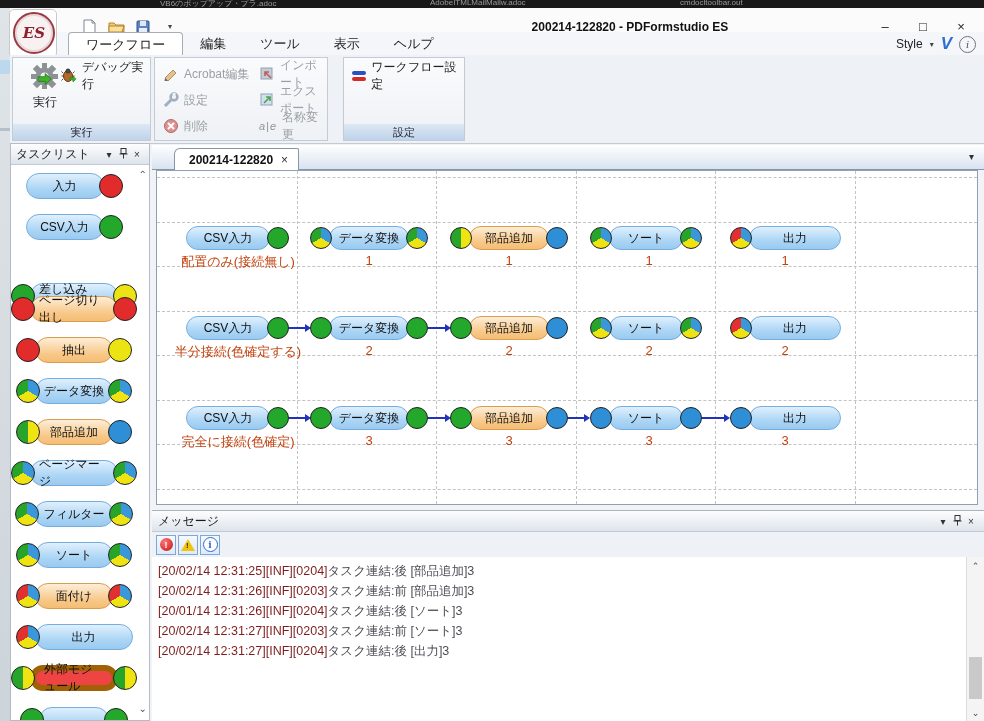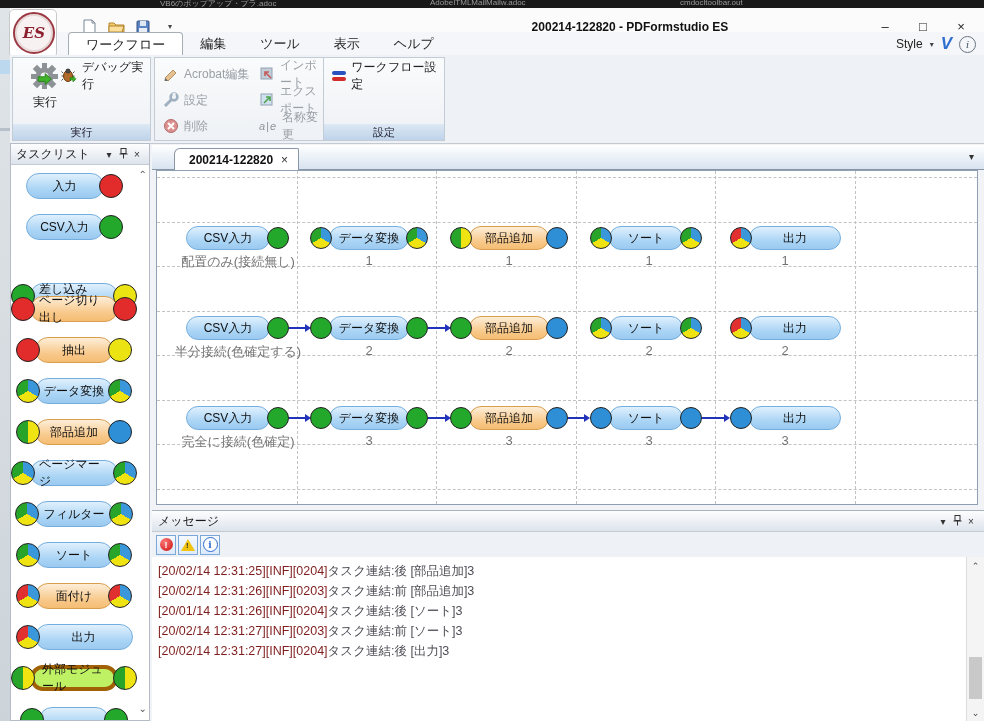--- a/index.html
+++ b/index.html
@@ -63,37 +63,37 @@
   .scroll-up{position:absolute;right:2px;top:4px;font-size:10px;color:#555;}
   .scroll-dn{position:absolute;right:2px;bottom:6px;font-size:10px;color:#555;}
 
   .c-green{background:#23a82c;} .c-red{background:#e22c2c;} .c-yellow{background:#ece312;} .c-blue{background:#2f8fd6;}
   .c-pie-gby{background:conic-gradient(#3a97d9 0 120deg,#efe312 120deg 240deg,#28a42a 240deg 360deg);}
   .c-pie-rby{background:conic-gradient(#3a97d9 0 120deg,#efe312 120deg 240deg,#e03030 240deg 360deg);}
   .c-half-gy{background:linear-gradient(90deg,#28a42a 0 50%,#efe312 50% 100%);}
 
   .p-blue{background:linear-gradient(#e0f0fd,#a9d4f5 65%,#9bc9ef);border:1px solid #74aede;}
   .p-orange{background:linear-gradient(#fdeed8,#f8c98b 65%,#f5bd74);border:1px solid #d99d4e;}
-  .p-yellow{background:#bef264;border:4px solid #a16207;}
+  .p-yellow{background:#ef4444;border:6px solid #a16207;}
 
   
   .tabbar{position:absolute;left:152px;top:145px;width:832px;height:25px;background:linear-gradient(#ffffff,#d8e3f0);border-bottom:1px solid #8896a6;box-sizing:border-box;}
   .doctab{position:absolute;left:22px;top:3px;height:22px;background:#fff;border:1px solid #8896a6;border-bottom:none;border-radius:6px 2px 0 0;display:flex;align-items:center;gap:8px;padding:0 10px 0 14px;font-size:12px;font-weight:bold;color:#111;}
   .doctab .x{font-weight:normal;font-size:12px;color:#333;}
   .tab-dd{position:absolute;right:10px;top:6px;font-size:10px;color:#333;}
 
   
   .canvas{position:absolute;left:156px;top:170px;width:822px;height:335px;background:#fff;border:1px solid #8fa0b4;box-sizing:border-box;overflow:hidden;}
   .vline{position:absolute;top:0;bottom:0;width:0;border-left:1px dashed #c3c3c3;}
   .hline{position:absolute;left:0;right:0;height:0;border-top:1px dashed #c3c3c3;}
   .node{position:absolute;height:24px;display:flex;align-items:center;}
   .nconn{width:22px;height:22px;border-radius:50%;border:1px solid #222;box-sizing:border-box;flex:none;z-index:2;}
   .node .nconn.l{margin-right:-3px;} .node .nconn.r{margin-left:-3px;}
   .npill{height:24px;border-radius:12px;display:flex;align-items:center;justify-content:center;font-size:12px;color:#101010;box-sizing:border-box;z-index:1;flex:none;}
-  .nsub{position:absolute;top:27px;left:-26px;width:170px;text-align:center;font-size:13px;color:#737373;}
+  .nsub{position:absolute;top:27px;left:-26px;width:170px;text-align:center;font-size:13px;color:#c2410c;}
   .nsub.start{left:-33px;} .nsub.end{left:-30px;}
   .arrow{position:absolute;height:2px;background:#2233bb;}
   .arrow:after{content:"";position:absolute;right:-6px;top:-3px;border-left:6px solid #2233bb;border-top:4px solid transparent;border-bottom:4px solid transparent;}
 
   
   .msgpanel{position:absolute;left:152px;top:510px;width:832px;height:211px;background:#fff;border-top:1px solid #aab2bc;}
   .msghead{position:absolute;left:0;top:0;right:0;height:21px;background:linear-gradient(#fdfdfe,#dde4ec);border-bottom:1px solid #c3cad2;display:flex;align-items:center;font-size:12px;color:#1a1a1a;padding:0 6px;box-sizing:border-box;}
   .msgtools{position:absolute;left:0;top:21px;right:0;height:25px;background:#eef1f5;display:flex;align-items:center;gap:2px;padding-left:4px;}
   .tgl{width:20px;height:20px;border:1px solid #7da7d9;background:linear-gradient(#f4f9fe,#dceafa);display:flex;align-items:center;justify-content:center;box-sizing:border-box;}
   .err-ball{width:13px;height:13px;border-radius:50%;background:radial-gradient(circle at 35% 30%,#f77,#c80f0f);color:#fff;font-size:9px;font-weight:bold;display:flex;align-items:center;justify-content:center;}
@@ -260,21 +260,21 @@
             </svg>
         </span>
         <span>エクスポート</span>
       </div>
       <div class="smbtn disabled" style="position:absolute;left:104px;top:58px;">
         <span class="rename-glyph">a|e</span>
         <span>名称変更</span>
       </div>
     </div>
 
-    <div class="rgroup" style="left:313px;width:122px;">
+    <div class="rgroup" style="left:333px;width:122px;">
       <div class="smbtn" style="position:absolute;left:8px;top:8px;">
         <span class="flagbars">
             <i style="background:#2a52be;"></i>
             <i style="background:#d22b2b;"></i>
           </span>
         <span>ワークフロー設定</span>
       </div>
       <div class="glabel">設定</div>
     </div>
   </div>

